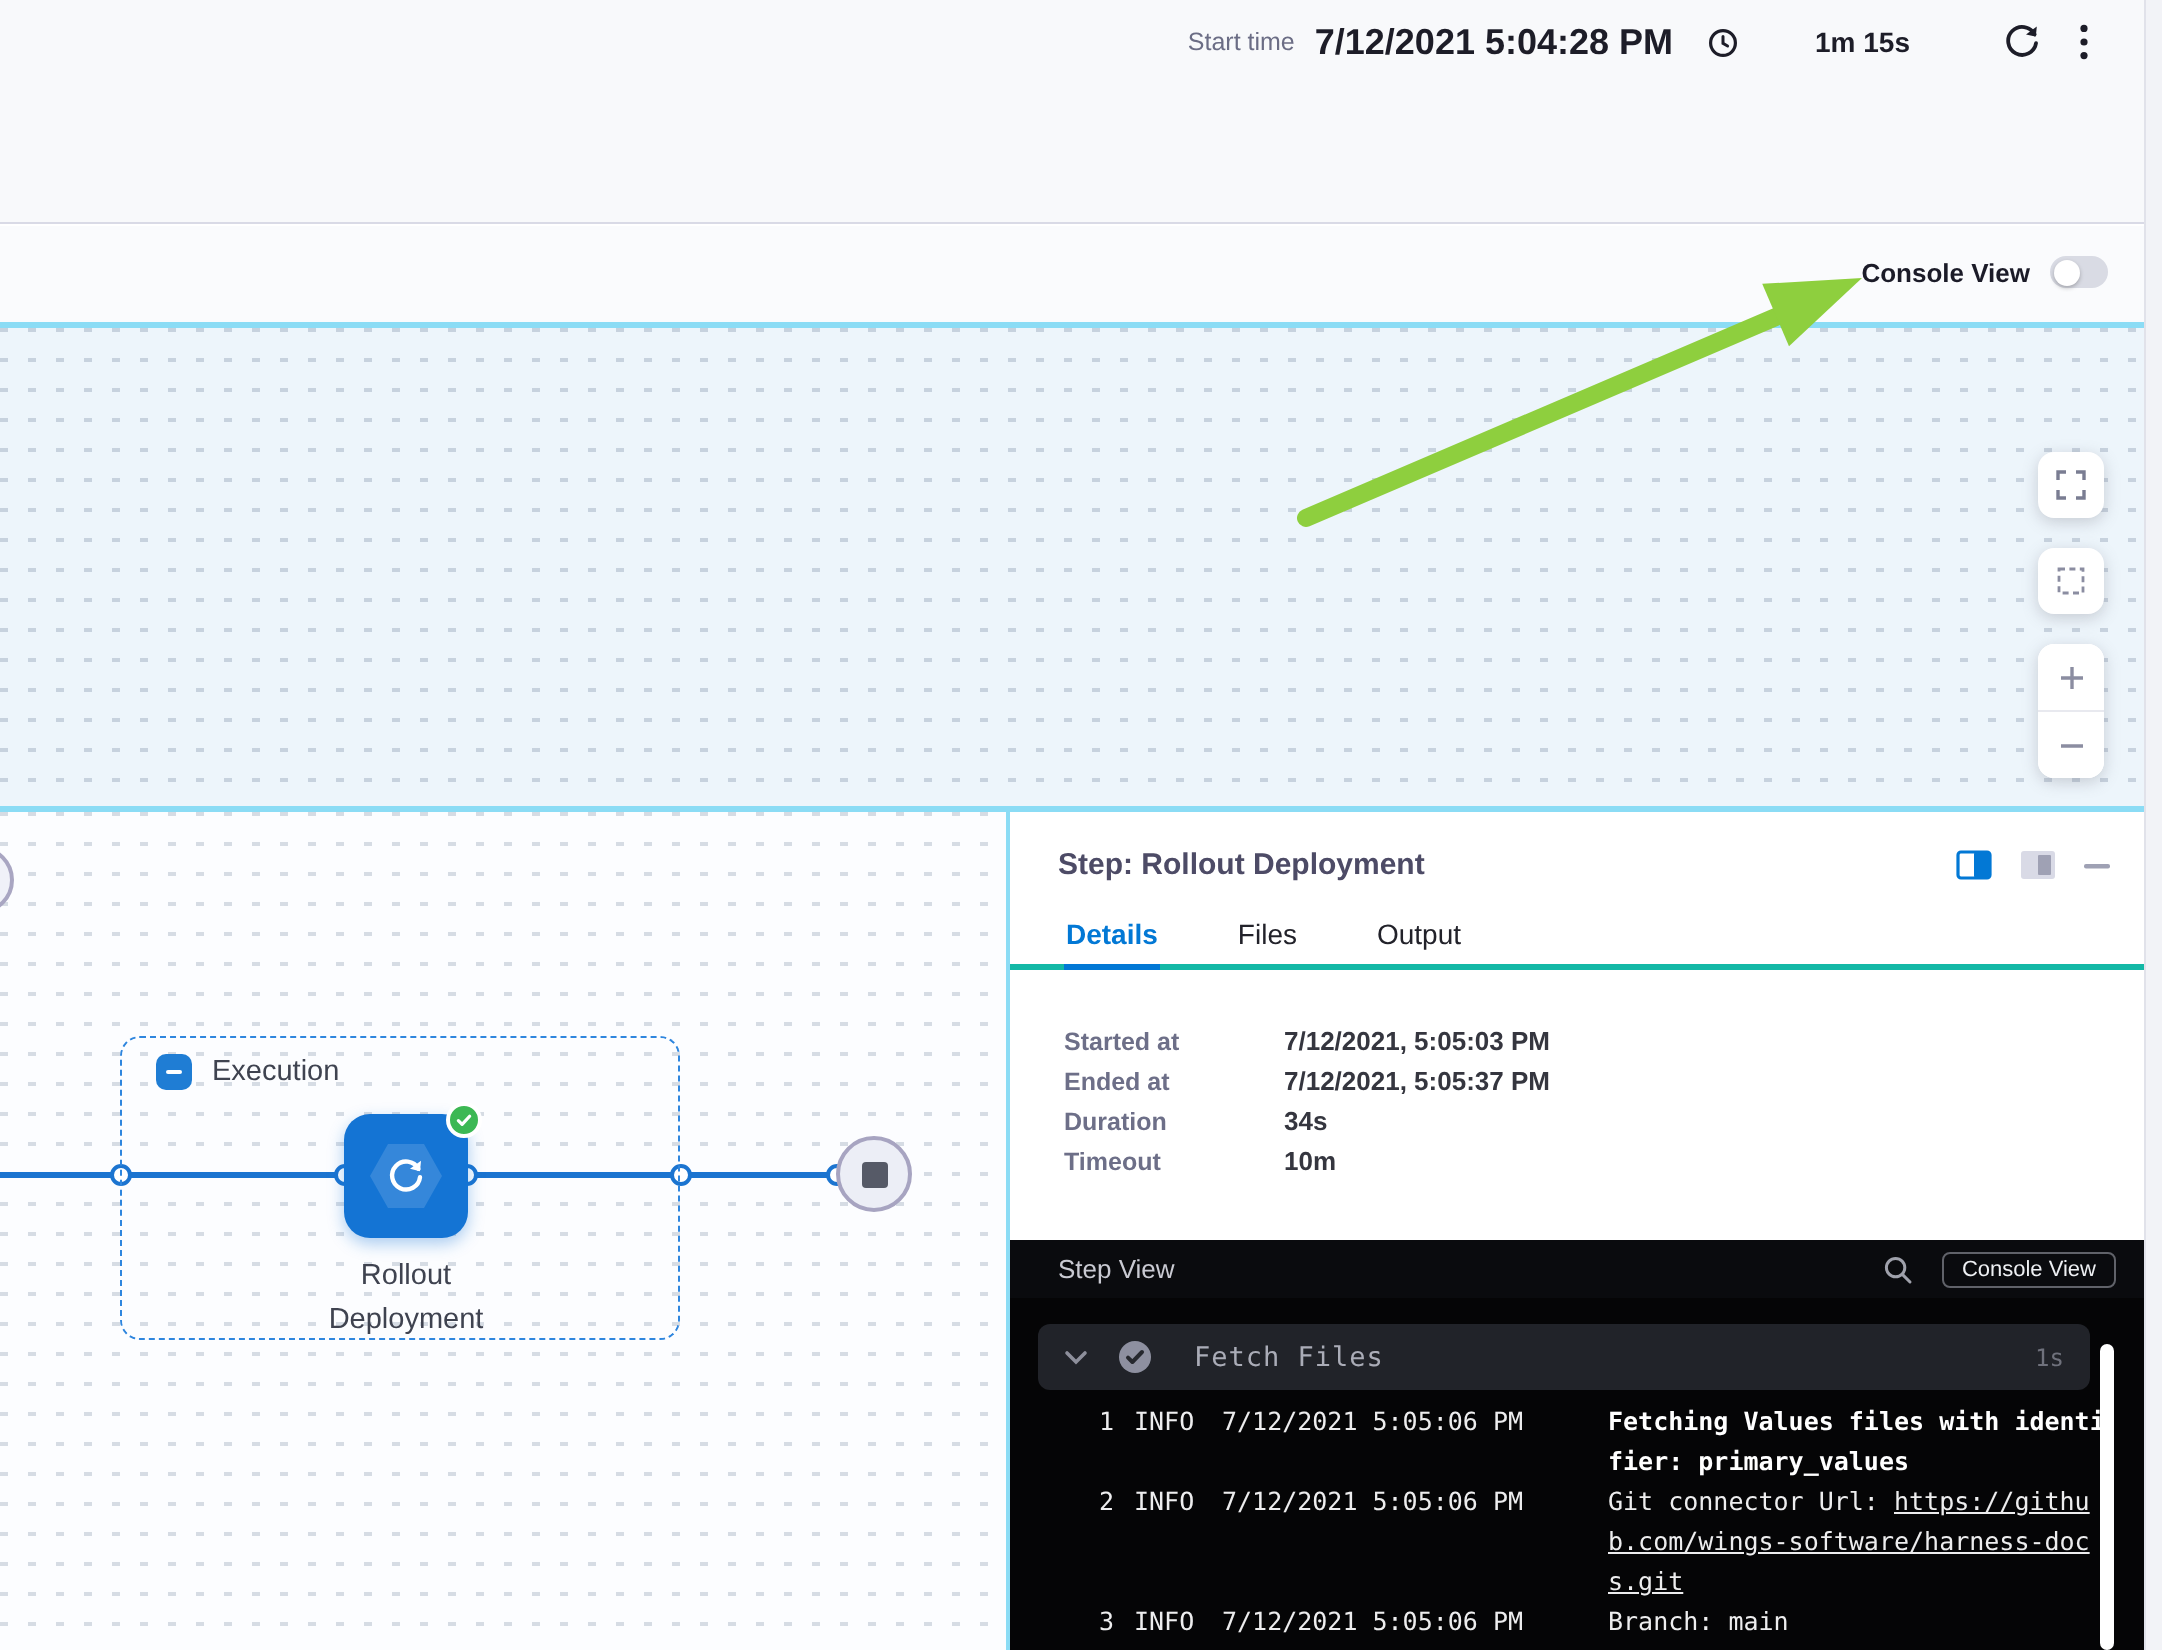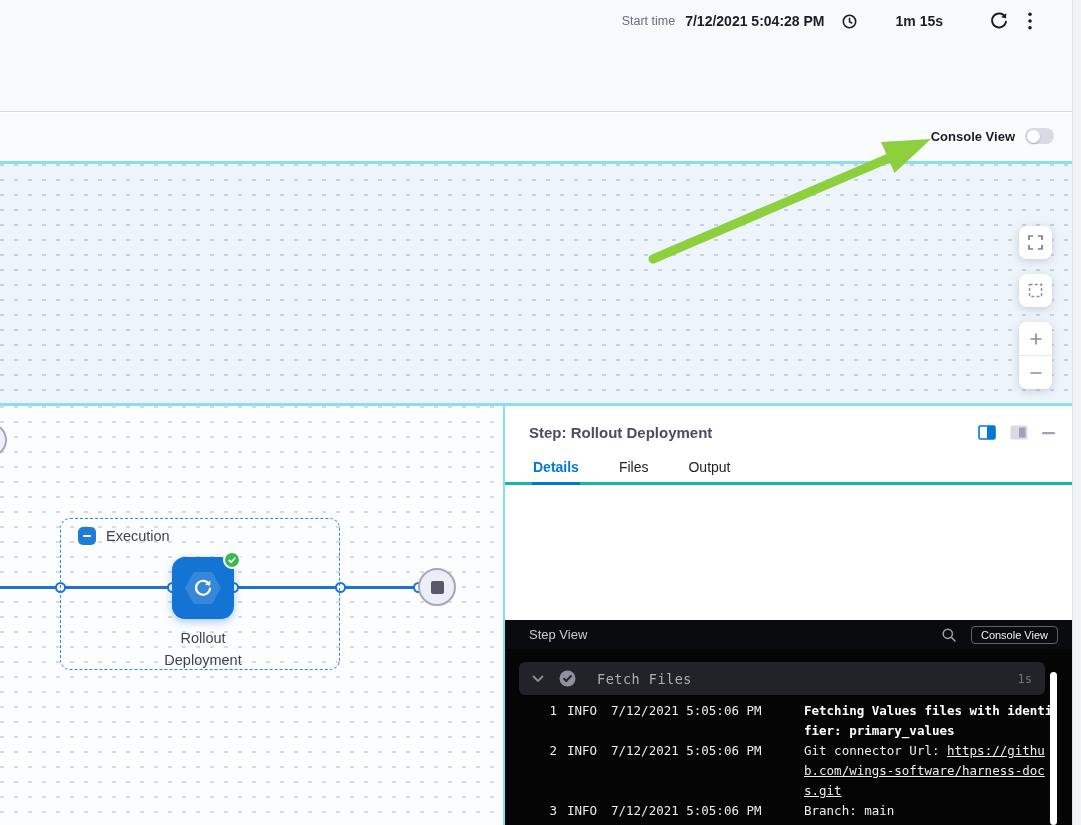--- a/index.html
+++ b/index.html
@@ -9,23 +9,23 @@
     --dark-bar:#0a0b0e; --log-bg:#050506;
   }
   *{box-sizing:border-box;margin:0;padding:0;}
   body{
     width:1081px;height:825px;position:relative;overflow:hidden;
     background:#fff;font-family:"Liberation Sans",sans-serif;color:#22222a;
   }
   
   .top-header{position:absolute;left:0;top:0;width:1081px;height:112px;
     background:#f8f9fb;border-bottom:1px solid #d9dae6;}
-  .header-right{position:absolute;right:46px;top:9px;display:flex;align-items:center;}
+  .header-right{position:absolute;right:34px;top:9px;display:flex;align-items:center;}
   .start-time-label{font-size:12.5px;color:#6b6d85;margin-right:10px;}
-  .start-time-value{font-size:14px;font-weight:700;color:#1d1d28;}
+  .start-time-value{font-size:18px;font-weight:700;color:#1d1d28;}
   .elapsed-wrap{display:flex;align-items:center;margin-left:16px;gap:33px;}
   .elapsed-wrap svg{margin-right:5px;}
   .elapsed-value{font-size:14px;font-weight:700;color:#1d1d28;}
   .icon-btn{background:none;border:none;cursor:pointer;display:flex;align-items:center;justify-content:center;padding:2px;}
   .refresh-btn{margin-left:44px;}
   .kebab-btn{margin-left:14px;}
   
   .console-strip{position:absolute;left:0;top:113px;width:1081px;height:48px;background:#fafbfd;}
   .console-right{position:absolute;right:27px;top:15px;display:flex;align-items:center;gap:10px;}
   .console-view-label{font-size:13px;font-weight:600;color:#1b1b28;}
@@ -245,20 +245,30 @@
         </svg>
       </span>
     </div>
 
     <div class="tabs">
       <button class="tab active">Details</button>
       <button class="tab">Files</button>
       <button class="tab">Output</button>
     </div>
 
+    <div class="details-table">
+      <span class="detail-label">Started at</span>
+      <span class="detail-value">7/12/2021, 5:05:03 PM</span>
+      <span class="detail-label">Ended at</span>
+      <span class="detail-value">7/12/2021, 5:05:37 PM</span>
+      <span class="detail-label">Duration</span>
+      <span class="detail-value">34s</span>
+      <span class="detail-label">Timeout</span>
+      <span class="detail-value">10m</span>
+    </div>
 
     <div class="logs-section">
       <div class="logs-bar">
         <span class="logs-bar-title">Step View</span>
         <span class="logs-bar-right">
           <svg width="16" height="16" viewBox="0 0 16 16" style="cursor:pointer">
             <circle cx="6.8" cy="6.8" r="4.6" fill="none" stroke="#9fa1ab" stroke-width="1.5"></circle>
             <path d="M10.3 10.3 L14 14" stroke="#9fa1ab" stroke-width="1.5" stroke-linecap="round"></path>
           </svg>
           <button class="console-view-btn">Console View</button>

